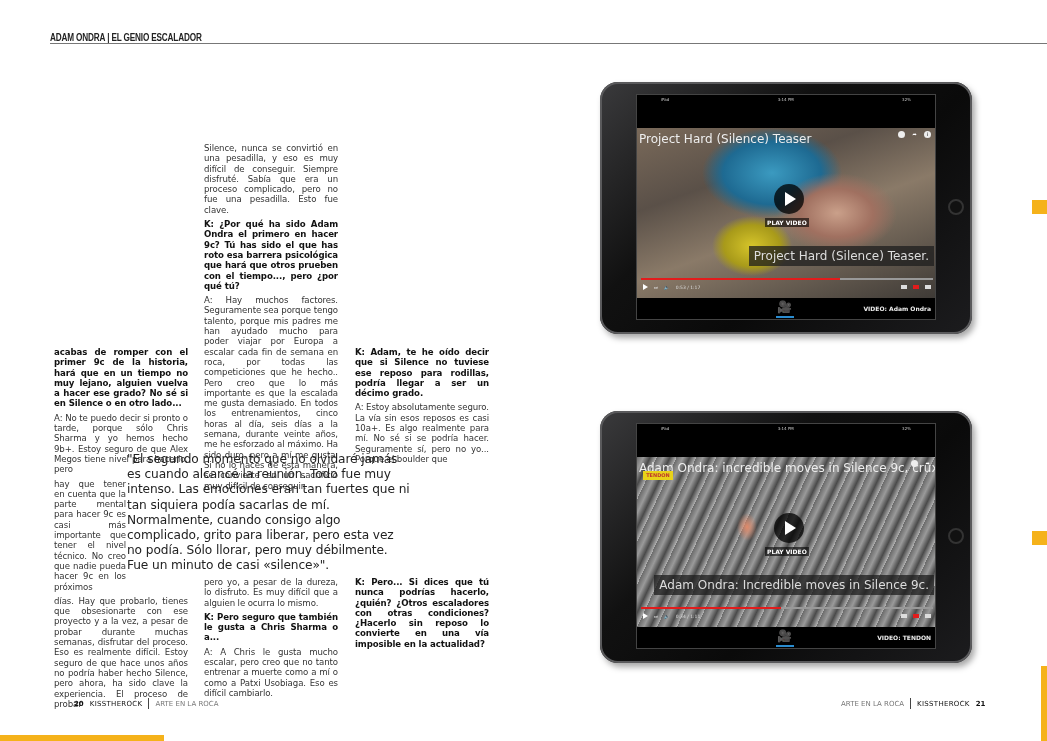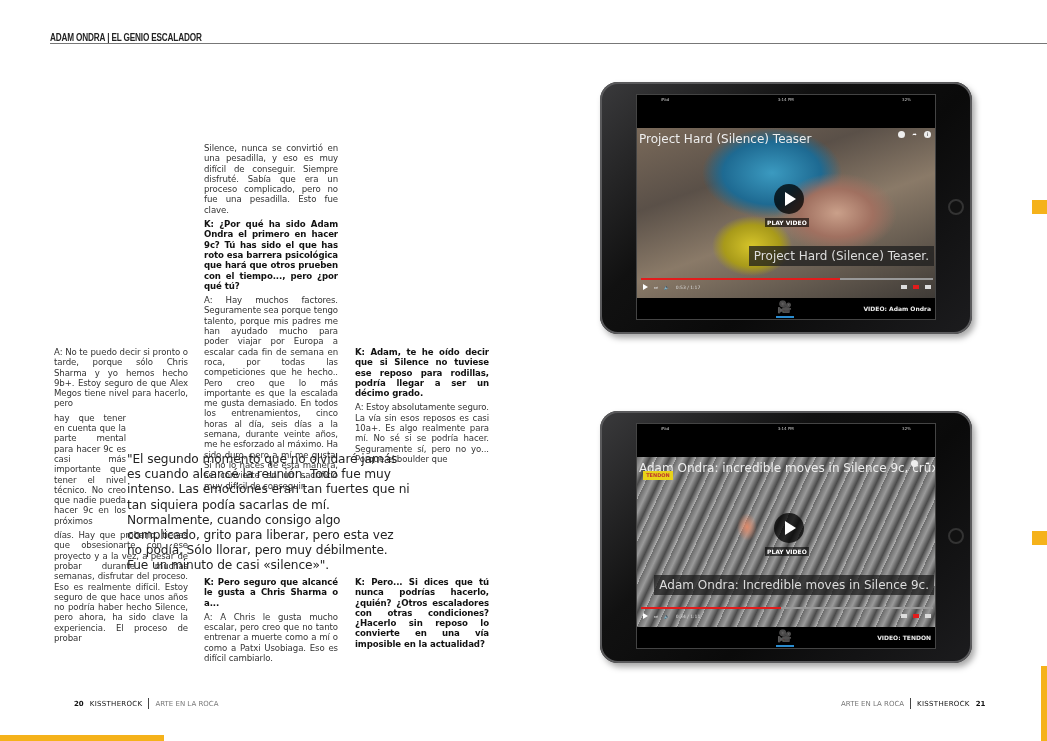--- a/index.html
+++ b/index.html
@@ -53,32 +53,34 @@
 .tendon{position:absolute;left:6px;top:14px;width:30px;height:9px;background:#e8d21a;color:#c0392b;font-size:5px;font-weight:bold;text-align:center;line-height:9px;z-index:2}
 </style>
 </head>
 <body>
 
 <div class="header">
   <span>ADAM ONDRA | EL GENIO ESCALADOR</span>
 </div>
 
 <div class="col" style="left:50px;top:343px;width:142px;">
+  <p class="q">acabas de romper con el primer 9c de la historia, hará que en un tiempo no muy lejano, alguien vuelva a hacer ese grado? No sé si en Silence o en otro lado...</p>
   <p>A: No te puedo decir si pronto o tarde, porque sólo Chris Sharma y yo hemos hecho 9b+. Estoy seguro de que Alex Megos tiene nivel para hacerlo, pero</p>
   <p class="narrow">hay que tener en cuenta que la parte mental para hacer 9c es casi más importante que tener el nivel técnico. No creo que nadie pueda hacer 9c en los próximos</p>
   <p>días. Hay que probarlo, tienes que obsesionarte con ese proyecto y a la vez, a pesar de probar durante muchas semanas, disfrutar del proceso. Eso es realmente difícil. Estoy seguro de que hace unos años no podría haber hecho Silence, pero ahora, ha sido clave la experiencia. El proceso de probar</p>
 </div>
 
 <div class="col" style="left:200px;top:139px;width:142px;">
   <p>Silence, nunca se convirtió en una pesadilla, y eso es muy difícil de conseguir. Siempre disfruté. Sabía que era un proceso complicado, pero no fue una pesadilla. Esto fue clave.</p>
   <p class="q">K: ¿Por qué ha sido Adam Ondra el primero en hacer 9c? Tú has sido el que has roto esa barrera psicológica que hará que otros prueben con el tiempo..., pero ¿por qué tú?</p>
   <p>A: Hay muchos factores. Seguramente sea porque tengo talento, porque mis padres me han ayudado mucho para poder viajar por Europa a escalar cada fin de semana en roca, por todas las competiciones que he hecho.. Pero creo que lo más importante es que la escalada me gusta demasiado. En todos los entrenamientos, cinco horas al día, seis días a la semana, durante veinte años, me he esforzado al máximo. Ha sido duro, pero a mí me gusta. Si no lo haces de esta manera, se convierte en un sacrificio muy difícil de conseguir.</p>
 </div>
 <div class="col" style="left:200px;top:573px;width:142px;">
-  <p class="q">K: Pero seguro que alcancé le gusta a Chris Sharma o a...</p>
+  <p>pero yo, a pesar de la dureza, lo disfruto. Es muy difícil que a alguien le ocurra lo mismo.</p>
+  <p class="q">K: Pero seguro que también le gusta a Chris Sharma o a...</p>
   <p>A: A Chris le gusta mucho escalar, pero creo que no tanto entrenar a muerte como a mí o como a Patxi Usobiaga. Eso es difícil cambiarlo.</p>
 </div>
 
 <div class="col" style="left:351px;top:343px;width:142px;">
   <p class="q">K: Adam, te he oído decir que si Silence no tuviese ese reposo para rodillas, podría llegar a ser un décimo grado.</p>
   <p>A: Estoy absolutamente seguro. La vía sin esos reposos es casi 10a+. Es algo realmente para mí. No sé si se podría hacer. Seguramente sí, pero no yo... Porque el boulder que</p>
 </div>
 <div class="col" style="left:351px;top:573px;width:142px;">
   <p class="q">K: Pero... Si dices que tú nunca podrías hacerlo, ¿quién? ¿Otros escaladores con otras condiciones? ¿Hacerlo sin reposo lo convierte en una vía imposible en la actualidad?</p>
 </div>

